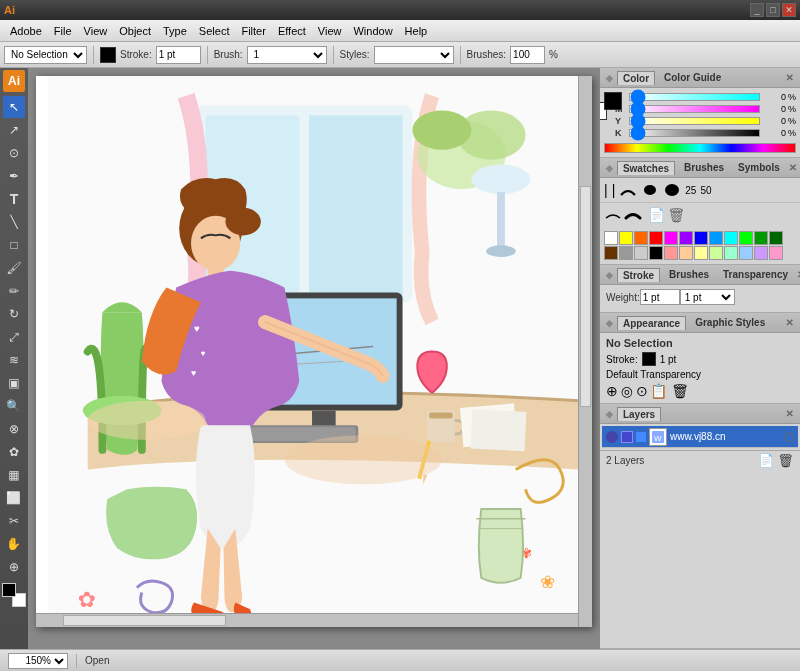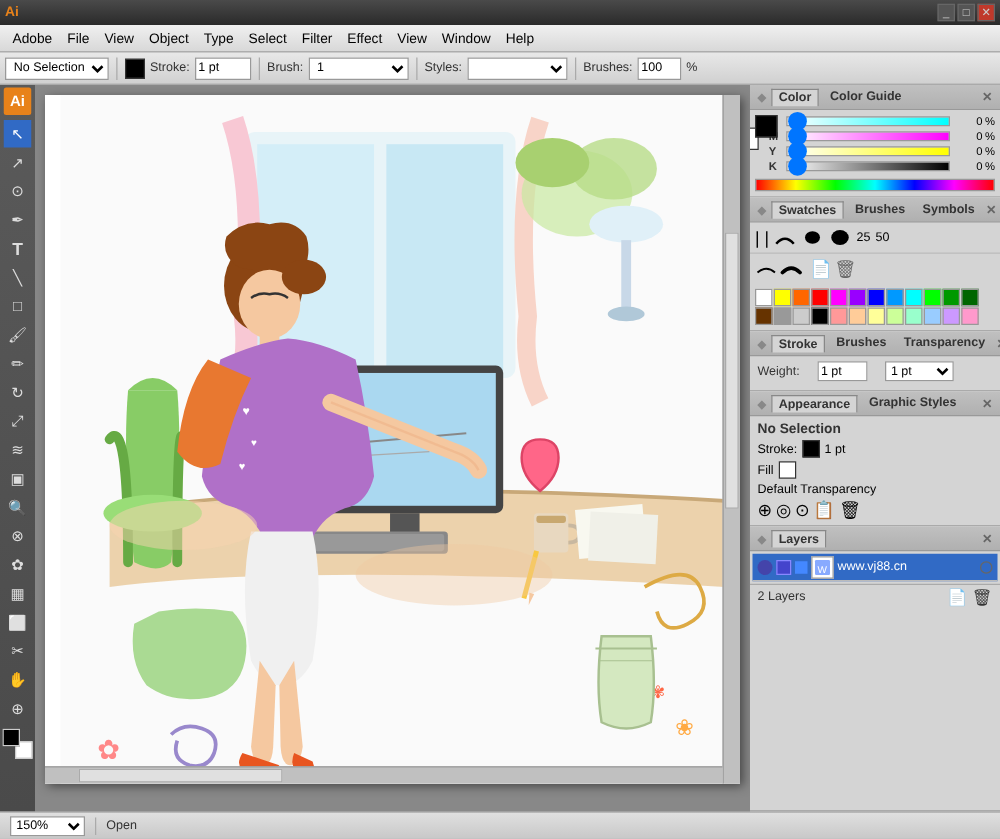--- a/index.html
+++ b/index.html
@@ -148,20 +148,21 @@
       align-items: center;
       padding: 0 8px;
       font-size: 10px;
       color: #333;
       gap: 8px;
     }
     .status-select {
       height: 16px; font-size: 10px;
       border: 1px solid #999; background: white;
       width: 60px;
+      text-align: right;
     }
 
     
     .right-panels {
       width: 200px;
       background: #c8c8c8;
       display: flex;
       flex-direction: column;
       overflow: hidden;
     }
@@ -256,21 +257,21 @@
       width: 14px; height: 14px;
       border: 1px solid #999;
       cursor: pointer;
     }
 
     
     .stroke-panel-body { padding: 4px 6px; }
     .stroke-row {
       display: flex;
       align-items: center;
-      gap: 14px;
+      gap: 0;
       margin-bottom: 3px;
     }
     .stroke-label { font-size: 10px; color: #333; }
     .stroke-input {
       width: 40px; height: 16px;
       font-size: 10px; border: 1px solid #999;
       background: white; padding: 0 2px;
     }
     .stroke-select {
       height: 16px; font-size: 10px;
@@ -698,24 +699,20 @@
       <div class="appearance-body">
         <div class="appearance-row">
           <span class="no-selection-label">No Selection</span>
         </div>
         <div class="appearance-row">
           <span>Stroke:</span>
           <div class="app-swatch black"></div>
           <span>1 pt</span>
         </div>
         <div class="appearance-row">
-          <span>Fill</span>
-          <div class="app-swatch white"></div>
-        </div>
-        <div class="appearance-row">
           <span>Default Transparency</span>
         </div>
 
         <div style="display:flex;gap:3px;margin-top:2px;">
           <span style="font-size:14px;cursor:pointer;">⊕</span>
           <span style="font-size:14px;cursor:pointer;">◎</span>
           <span style="font-size:14px;cursor:pointer;">⊙</span>
           <span style="font-size:14px;cursor:pointer;">📋</span>
           <span style="font-size:14px;cursor:pointer;">🗑</span>
         </div>

